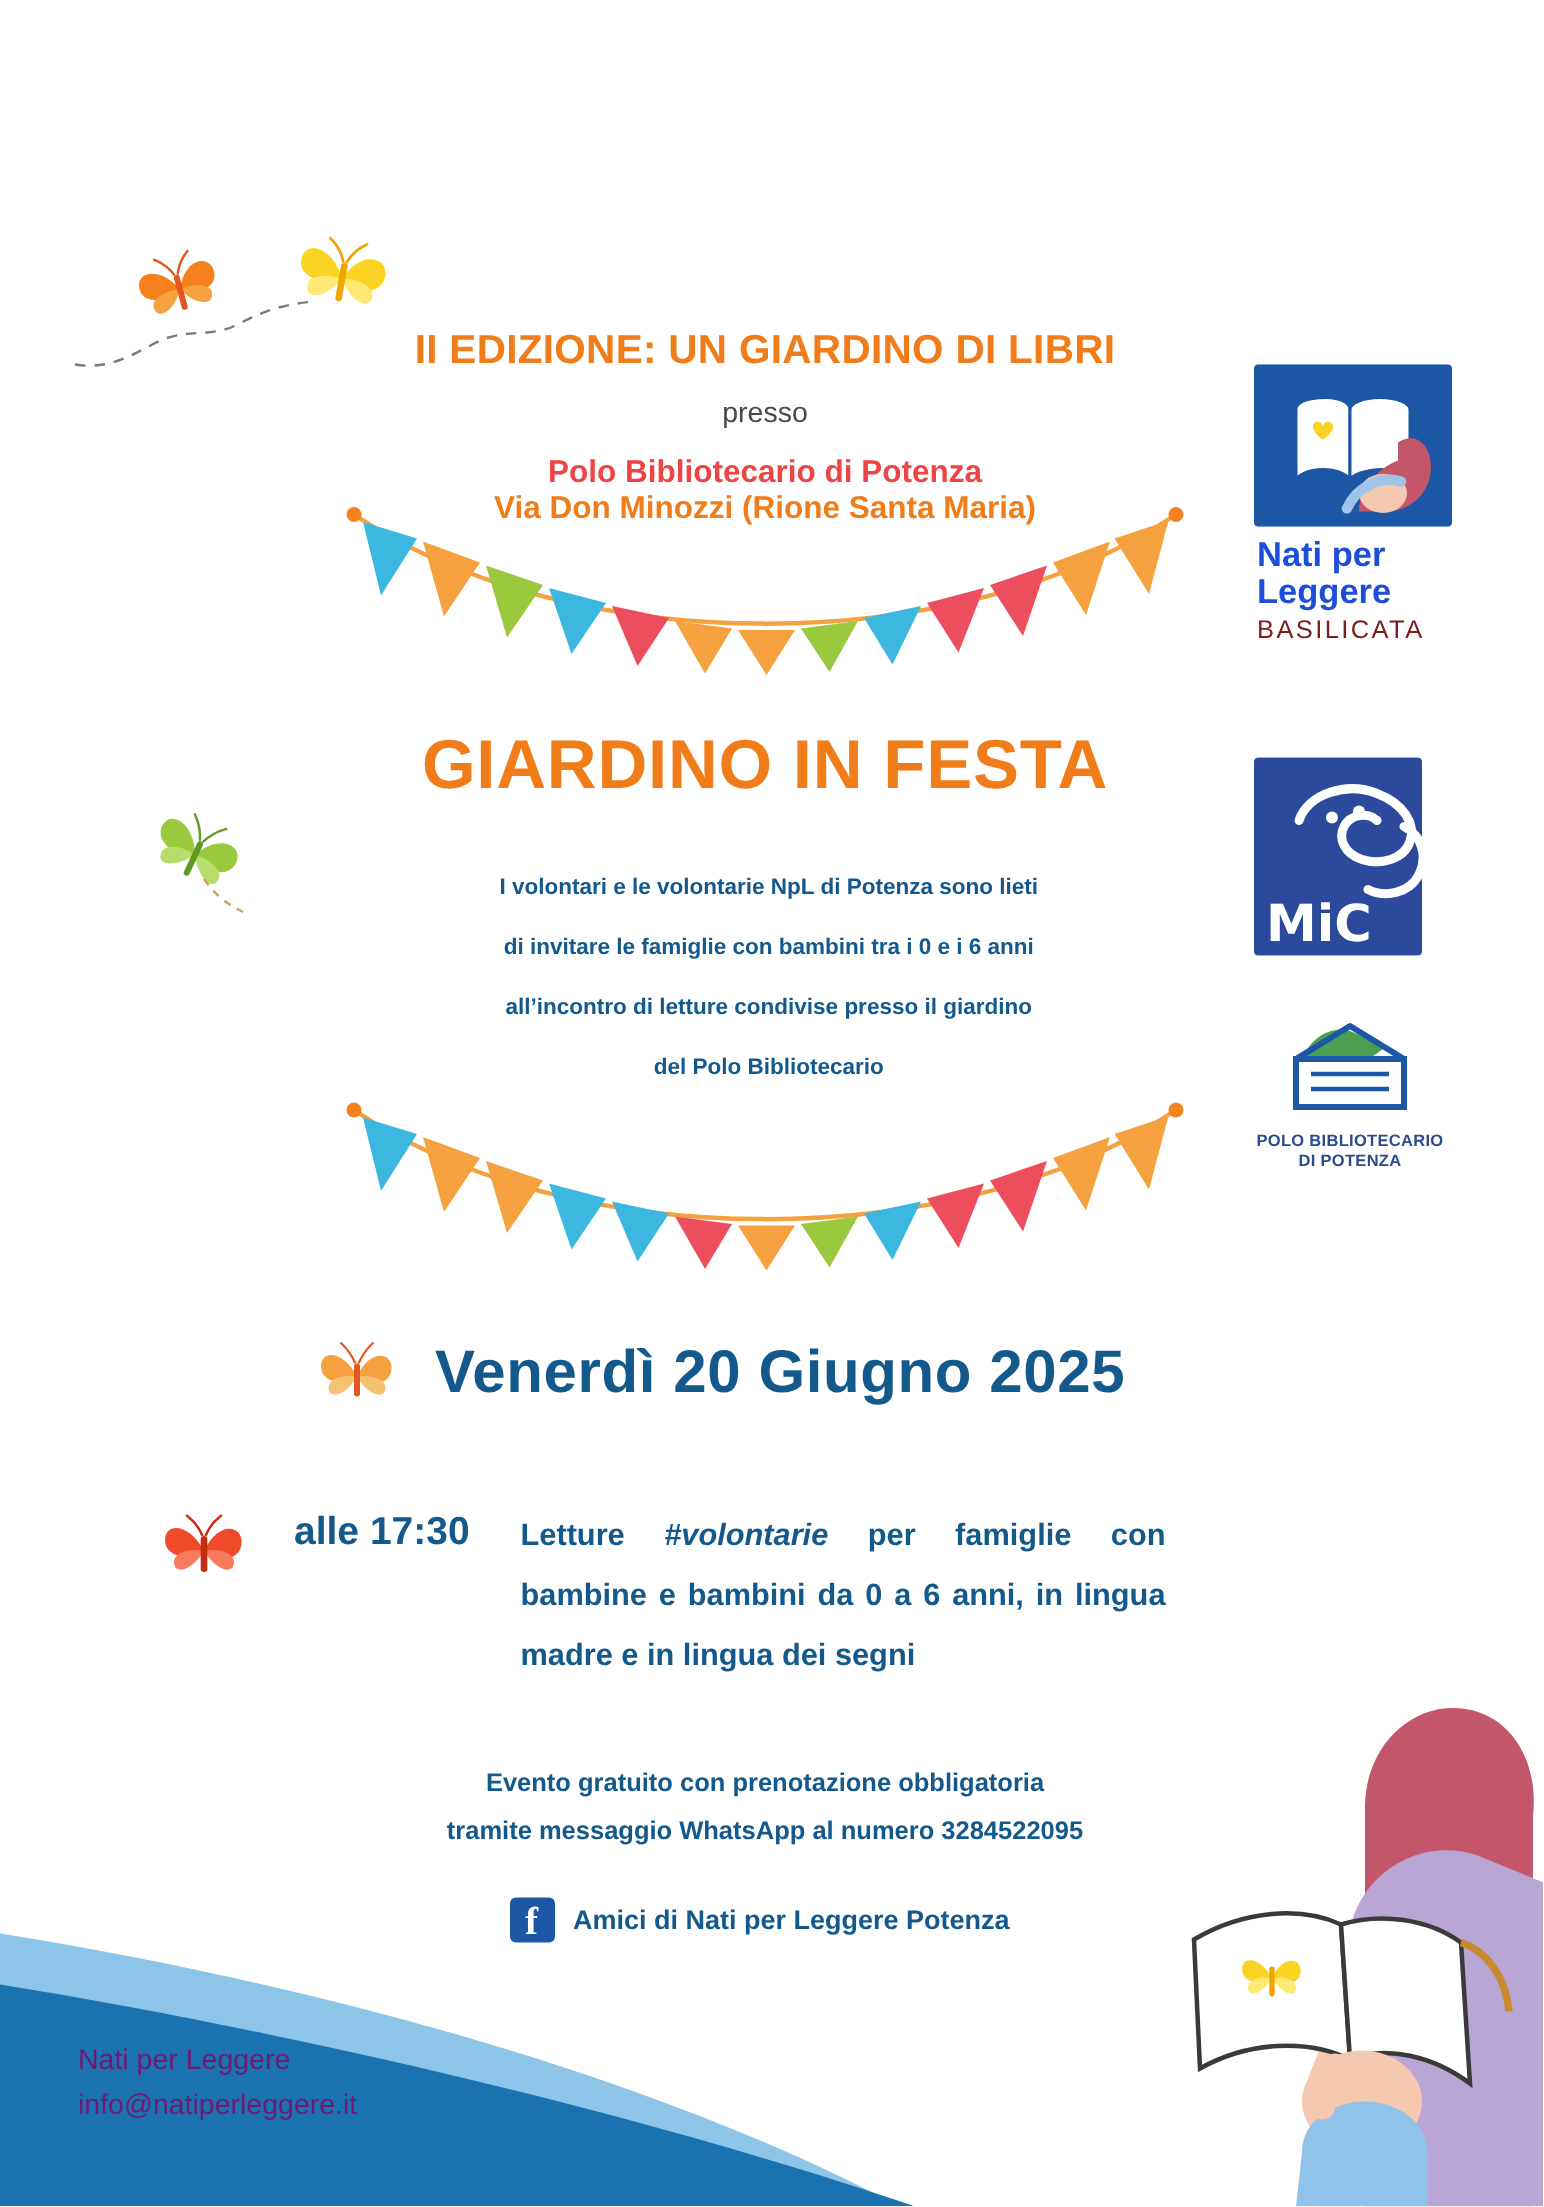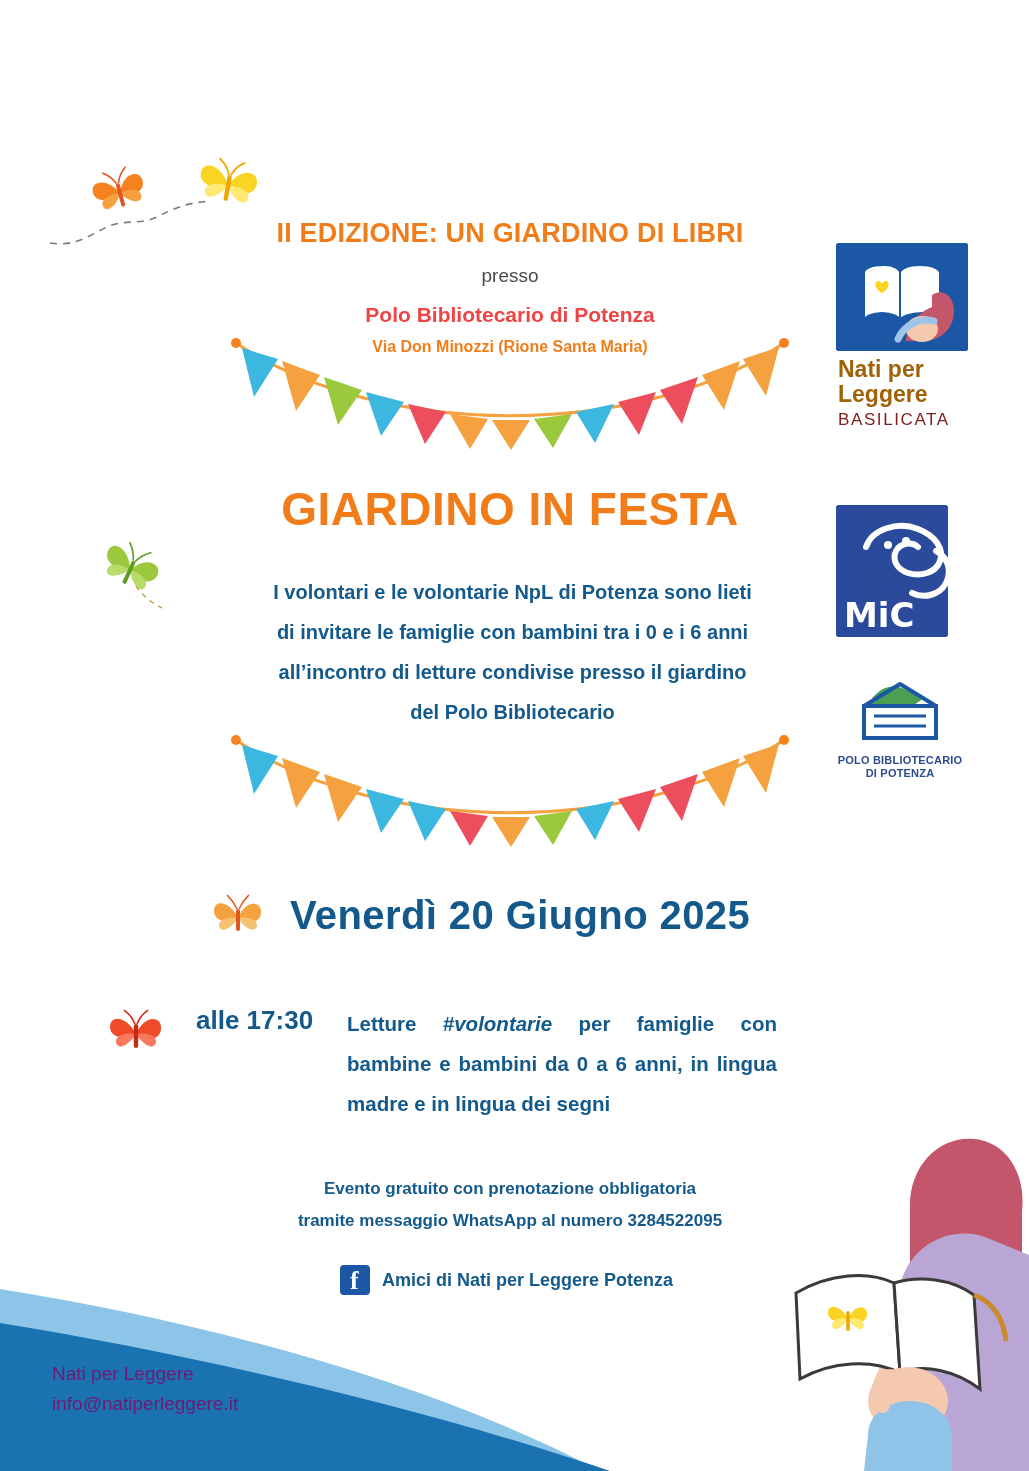--- a/index.html
+++ b/index.html
@@ -38,24 +38,23 @@
     margin-top: 16px;
     font-weight: normal;
   }
   .polo-line {
     font-size: 21px;
     font-weight: bold;
     color: #ef4444;
     margin-top: 16px;
   }
   .via-line {
-    font-size: 16px;
+    font-size: 21px;
     font-weight: bold;
     color: #f07d1a;
-    margin-top: 11px;
   }
 
   
   .main-title {
     position: absolute;
     left: 130px;
     top: 482px;
     width: 760px;
     text-align: center;
     font-size: 46px;
@@ -65,21 +64,21 @@
   }
 
   
   .body-text {
     position: absolute;
     left: 180px;
     top: 572px;
     width: 665px;
     text-align: center;
     color: #13598c;
-    font-size: 20px;
+    font-size: 15px;
     font-weight: bold;
     line-height: 40px;
   }
 
   
   .date-line {
     position: absolute;
     left: 290px;
     top: 893px;
     font-size: 40px;
@@ -193,21 +192,21 @@
     height: 108px;
     background: #1b57a5;
     border-radius: 3px;
     position: relative;
     overflow: hidden;
   }
   .logo-npl .name {
     margin-top: 6px;
     font-size: 23px;
     font-weight: bold;
-    color: #a16207;
+    color: #1d4ed8;
     line-height: 25px;
     text-align: left;
     padding-left: 2px;
   }
   .logo-npl .region {
     font-size: 17px;
     color: #7f1d1d;
     letter-spacing: 1.6px;
     text-align: left;
     padding-left: 2px;

